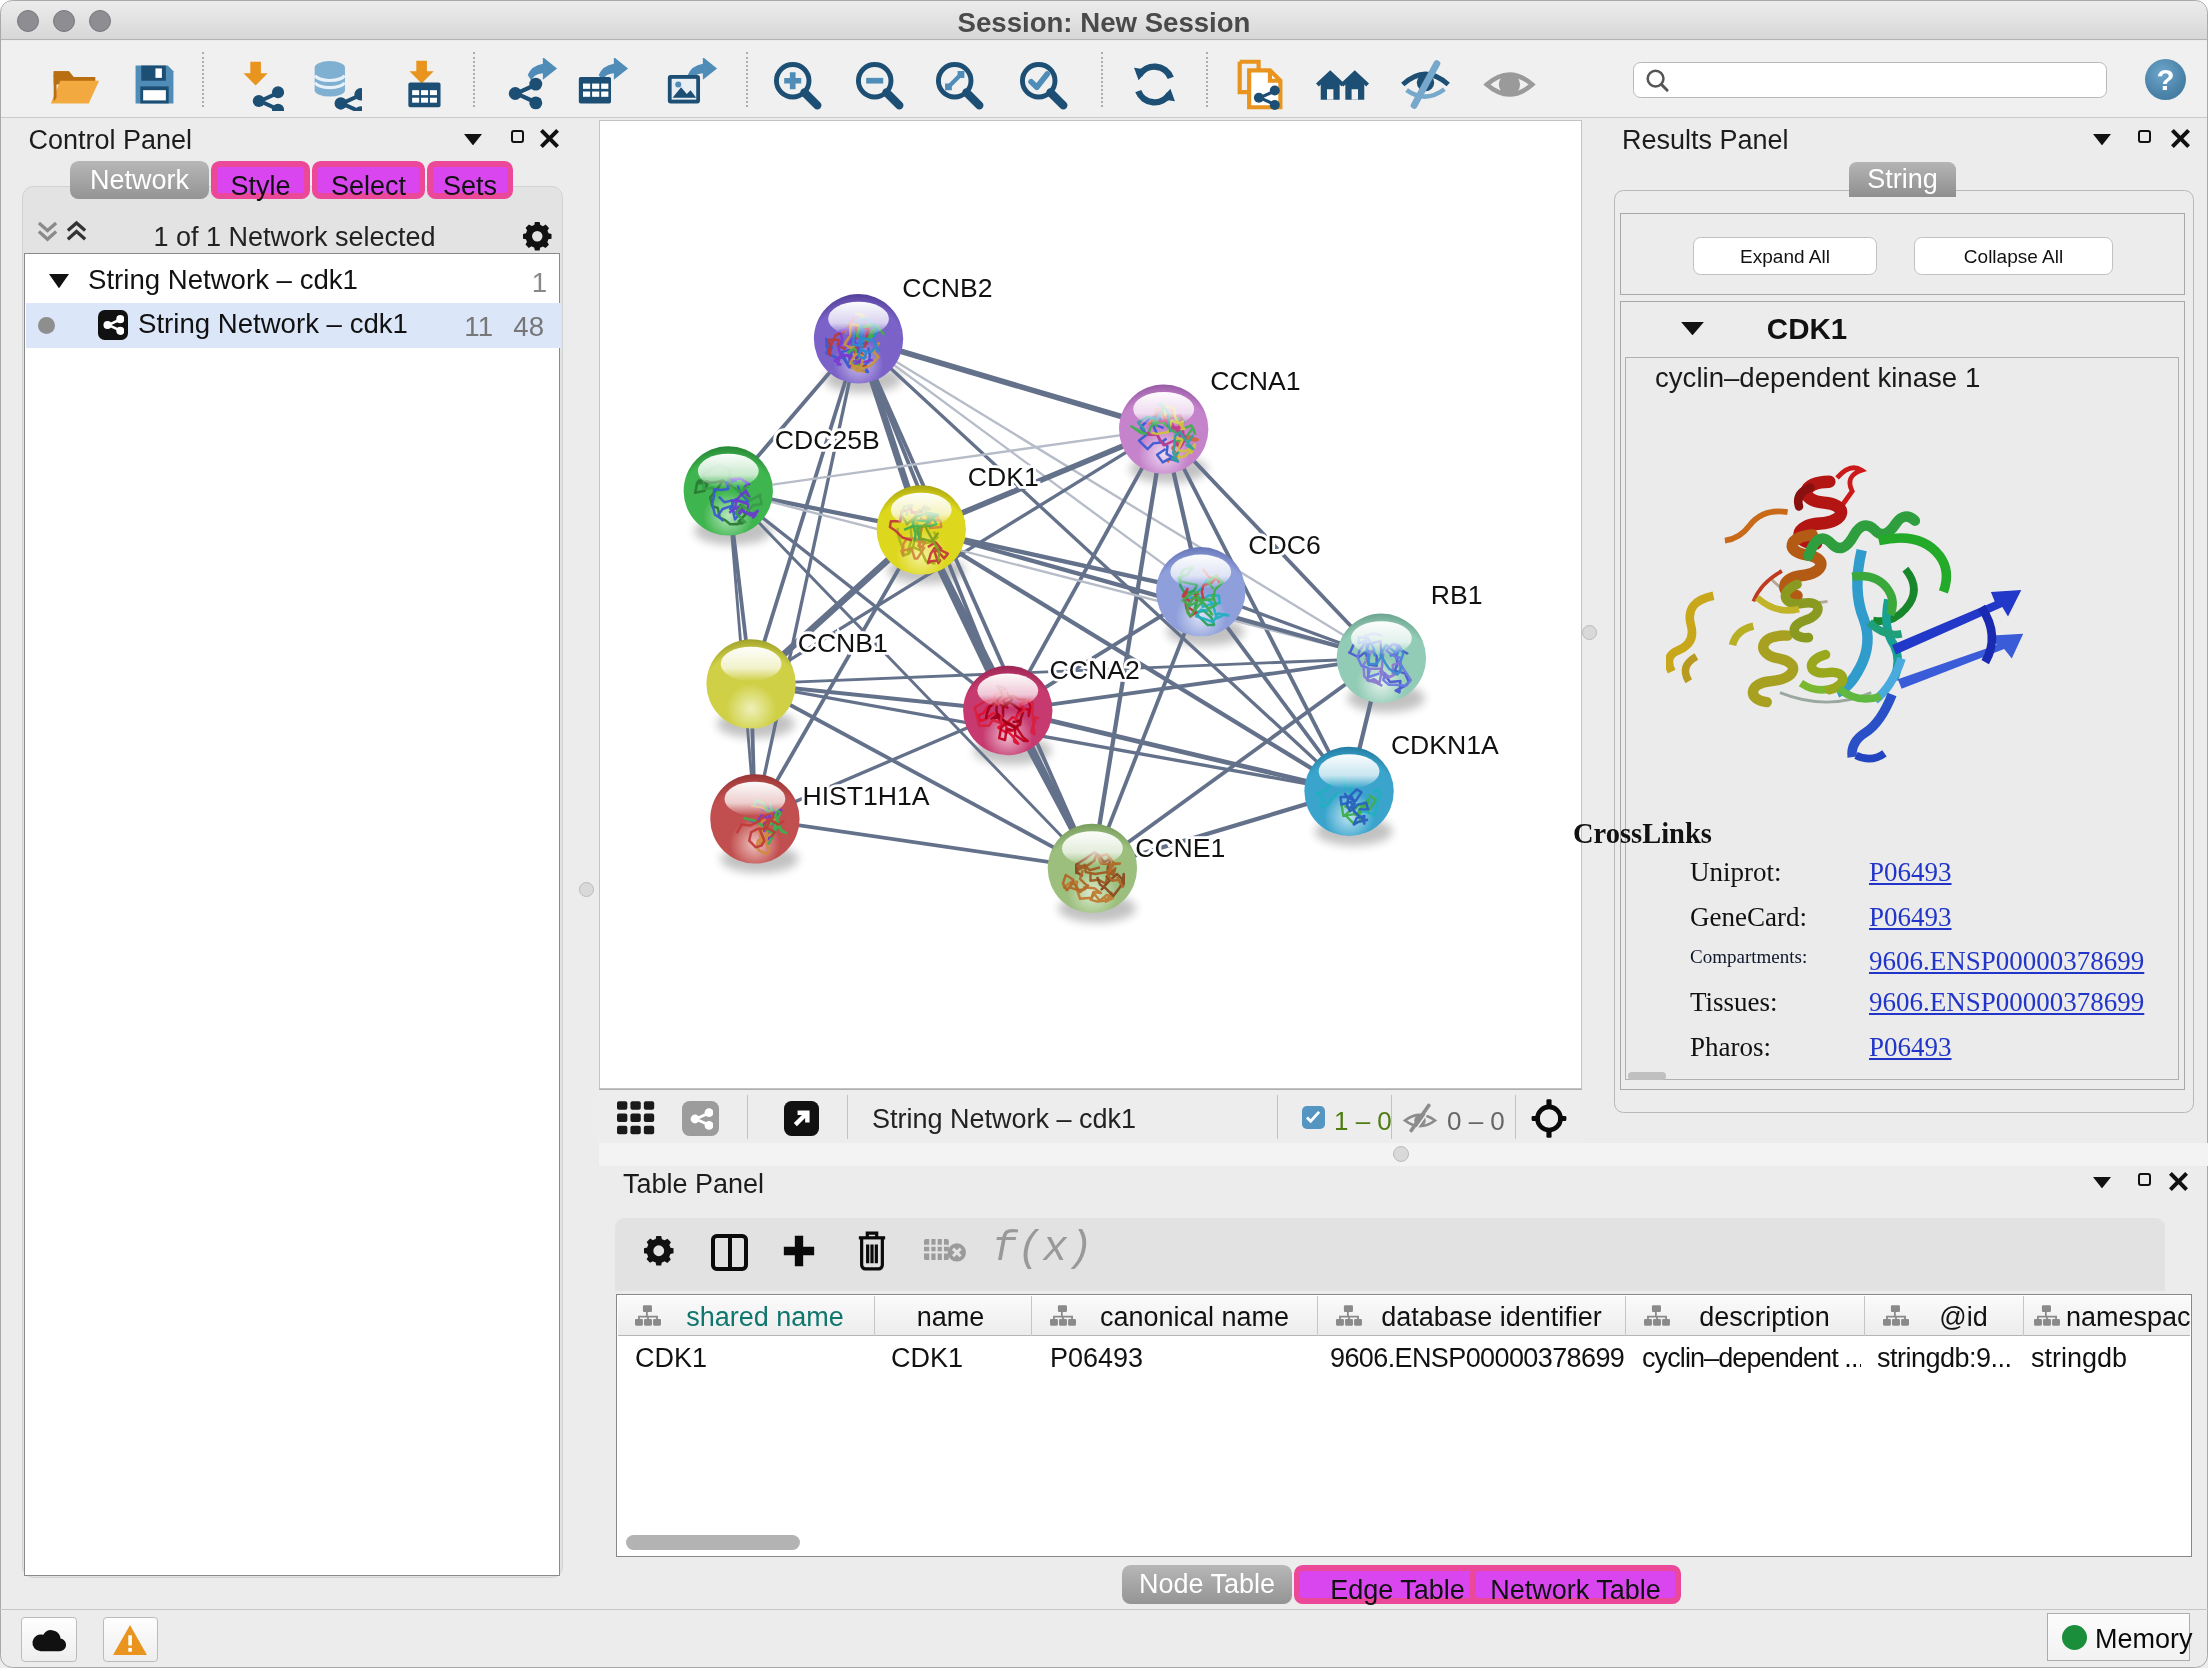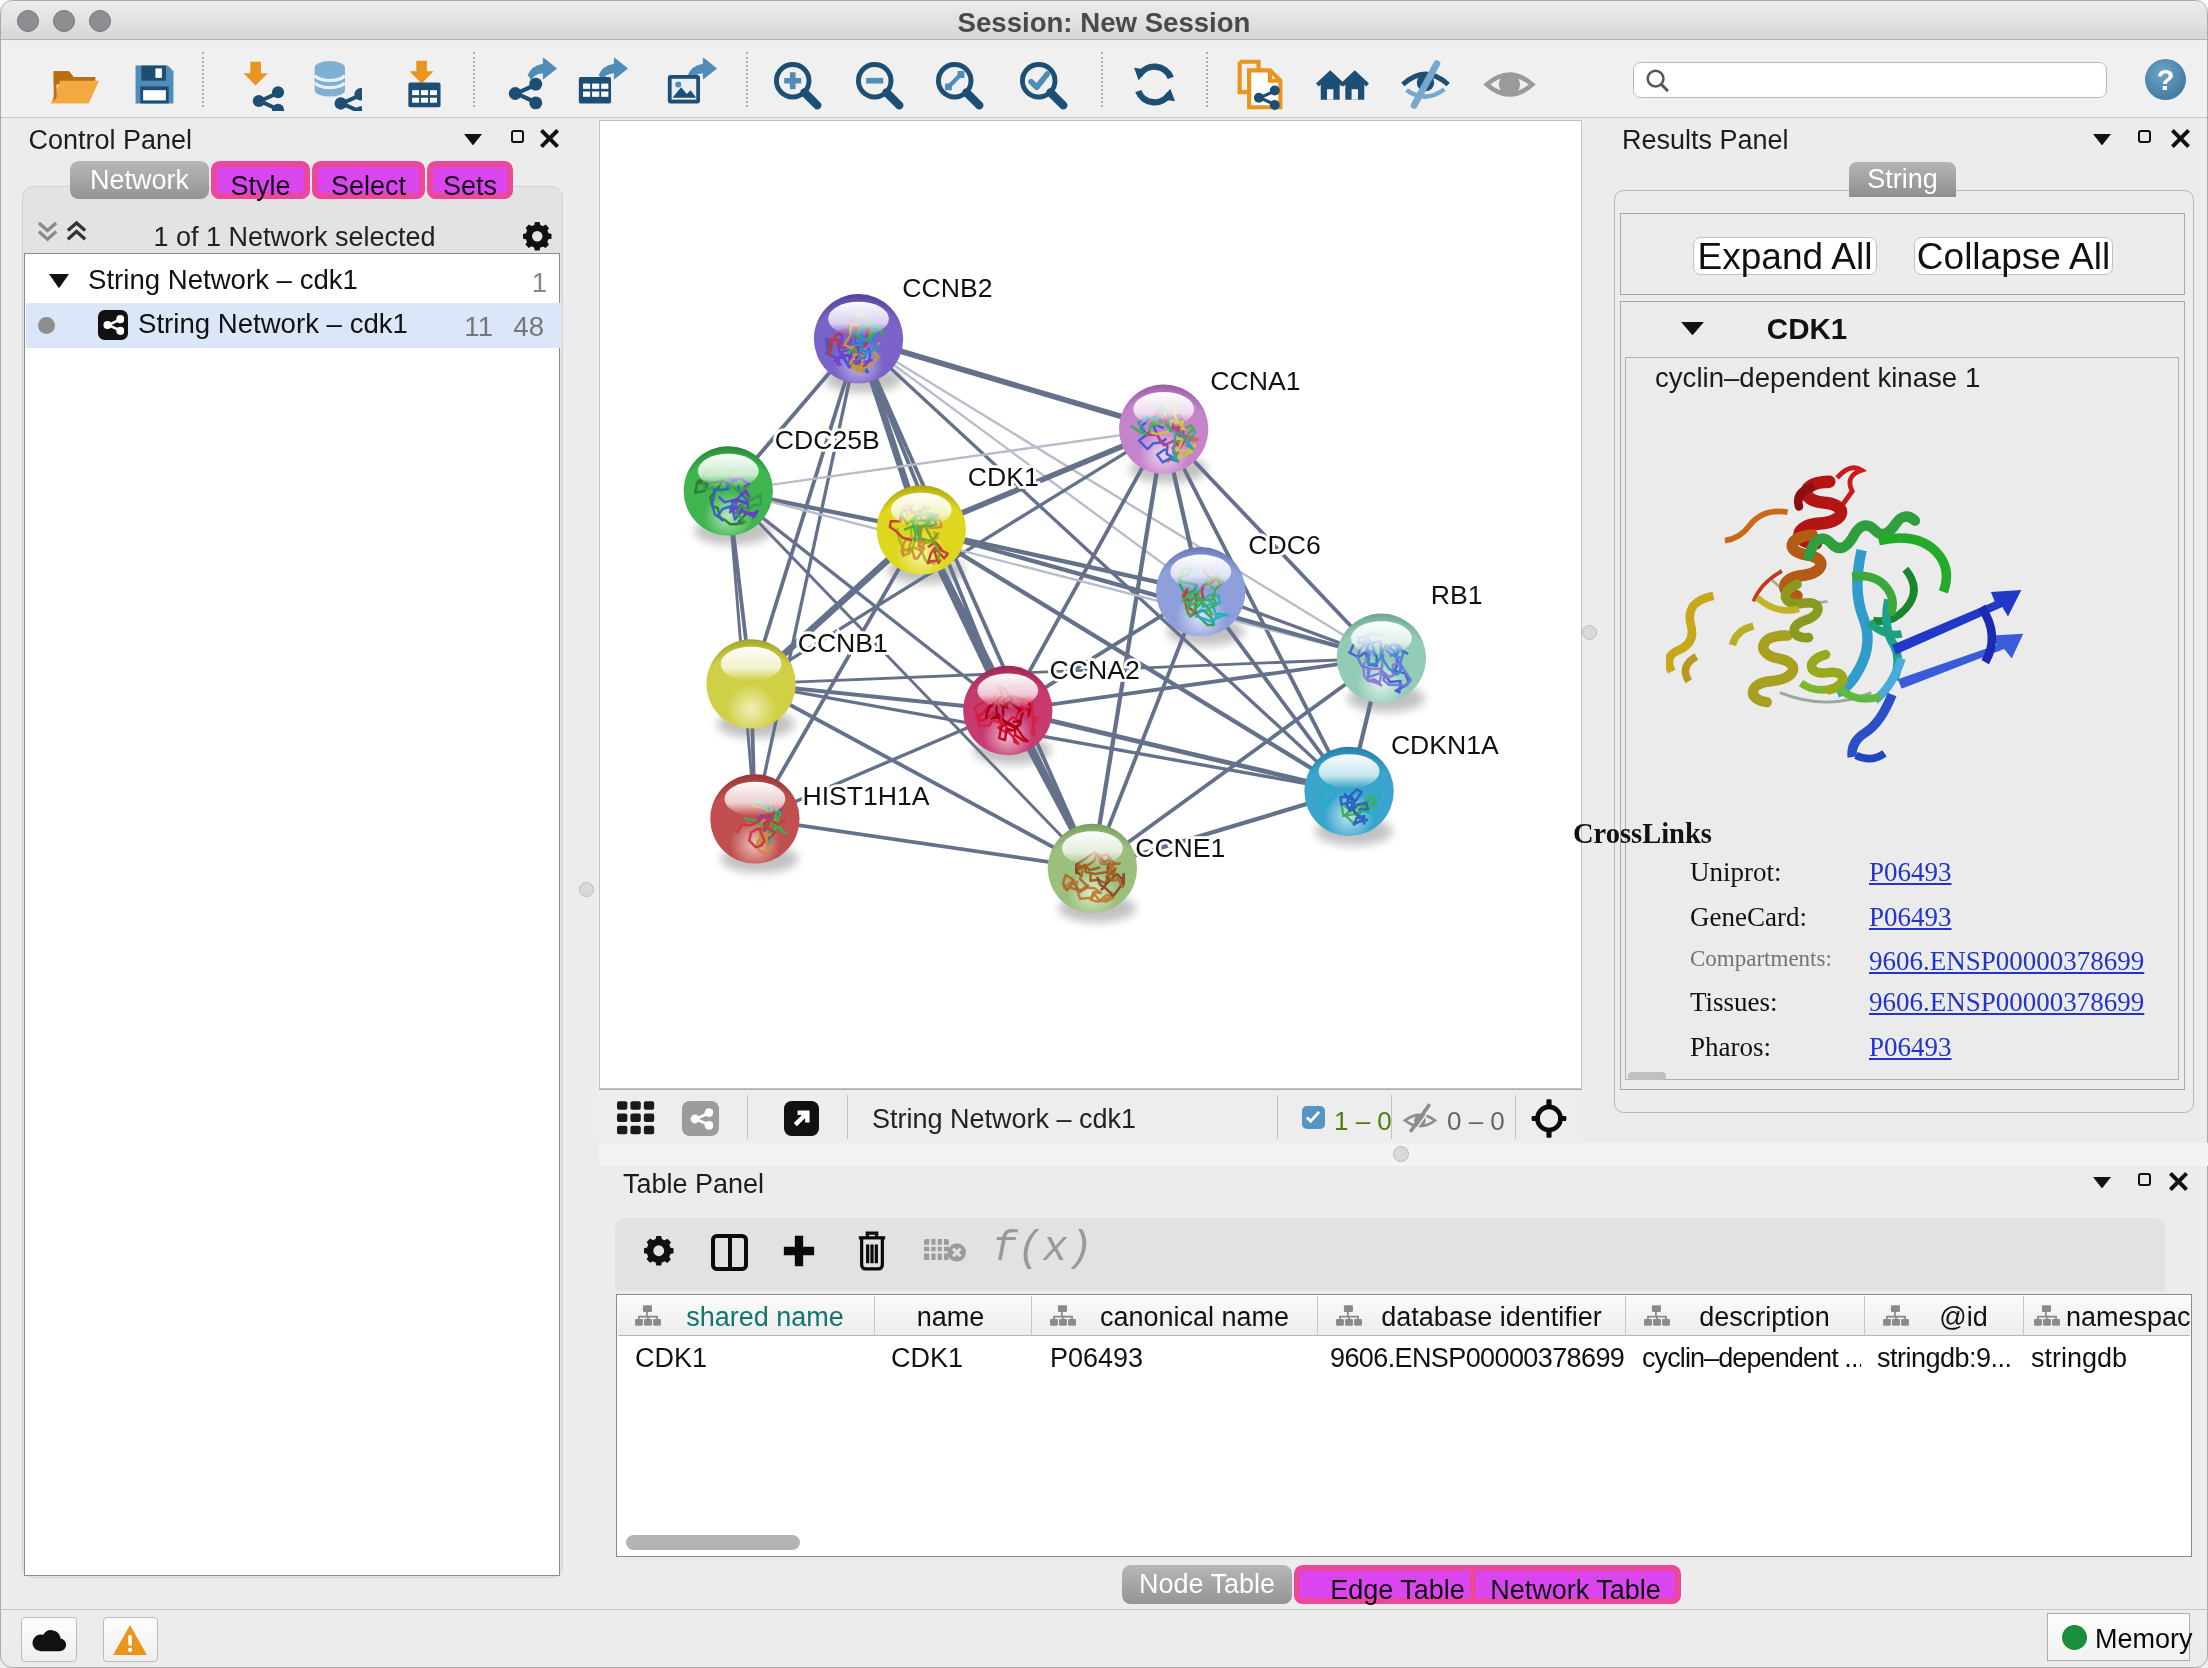--- a/index.html
+++ b/index.html
@@ -2,21 +2,21 @@
 <html style="font-size:15px"><head><meta charset="utf-8"><style>
 * { margin:0; padding:0; box-sizing:border-box; }
 html,body { width:2208px; height:1668px; }
 body { font-family:"Liberation Sans",sans-serif; background:#ececec; position:relative; overflow:hidden; }
 .serif { font-family:"Liberation Serif",serif; }
 .serifi { font-family:Liberation Mono, monospace; font-style:italic; }
 .link { position:absolute; font-size:27px; color:#2135c8; text-decoration:underline; }
 .tab { position:absolute; height:38px; line-height:38px; text-align:center; font-size:27px; border-radius:8.6px; }
 .selgrad { background:linear-gradient(#b7b7b7,#949494); color:#fff; }
 .white { background:#d946ef; color:#111; border:6px solid #ec4899; }
-.btn { position:absolute; background:#fff; border:1px solid #c0c0c0; border-radius:7.6px; text-align:center; font-size:37px; color:#111; line-height:38px; }
+.btn { position:absolute; background:#fff; border:1px solid #c0c0c0; border-radius:7.6px; text-align:center; font-size:19px; color:#111; line-height:38px; }
 .sbtn { position:absolute; background:linear-gradient(#fefefe,#eee); border:1.9px solid #bbb; border-radius:3.8px; }
 </style></head><body>
 
 <div style="position:absolute;left:0;top:0;width:2208px;height:40px;background:linear-gradient(#eeedee,#d8d7d8);border-bottom:1px solid #b4b4b4"></div>
 <div style="position:absolute;left:17px;top:9.5px;width:22px;height:22px;border-radius:50%;background:#8d8d92;border:1.4px solid #77777c"></div>
 <div style="position:absolute;left:53px;top:9.5px;width:22px;height:22px;border-radius:50%;background:#8d8d92;border:1.4px solid #77777c"></div>
 <div style="position:absolute;left:89px;top:9.5px;width:22px;height:22px;border-radius:50%;background:#8d8d92;border:1.4px solid #77777c"></div>
 <div style="position:absolute;left:0;top:6.7px;width:2208px;text-align:center;font-size:27.6px;font-weight:bold;color:#4a4a4a">Session: New Session</div>
 
 <div style="position:absolute;left:0;top:41px;width:2208px;height:77px;background:#f0f0f0;border-bottom:1px solid #c9c9c9"></div>
@@ -652,21 +652,21 @@
     <path d="M196 128 q26 -4 38 14 q8 12 2 26" fill="none" stroke="#3aa83a" stroke-width="9"></path>
     <path d="M214 176 q16 16 34 12" fill="none" stroke="#20a07a" stroke-width="8"></path>
     <path d="M96 150 q20 18 44 12" fill="none" stroke="#c2b428" stroke-width="7"></path>
     <path d="M182 246 q20 16 44 8" fill="none" stroke="#60b840" stroke-width="8"></path>
   </svg>
 <div class="serif" style="position:absolute;left:1573px;top:818px;font-size:28.5px;font-weight:bold;color:#111">CrossLinks</div>
 <div class="serif" style="position:absolute;left:1690px;top:857px;font-size:27px;color:#111">Uniprot:</div>
 <div class="serif link" style="left:1869px;top:857px">P06493</div>
 <div class="serif" style="position:absolute;left:1690px;top:902px;font-size:27px;color:#111">GeneCard:</div>
 <div class="serif link" style="left:1869px;top:902px">P06493</div>
-<div class="serif" style="position:absolute;left:1690px;top:946px;font-size:23px;color:#737373">Compartments:</div>
+<div class="serif" style="position:absolute;left:1690px;top:946px;font-size:19px;color:#0f172a">Compartments:</div>
 <div class="serif link" style="left:1869px;top:946px">9606.ENSP00000378699</div>
 <div class="serif" style="position:absolute;left:1690px;top:987px;font-size:27px;color:#111">Tissues:</div>
 <div class="serif link" style="left:1869px;top:987px">9606.ENSP00000378699</div>
 <div class="serif" style="position:absolute;left:1690px;top:1032px;font-size:27px;color:#111">Pharos:</div>
 <div class="serif link" style="left:1869px;top:1032px">P06493</div>
 <div style="position:absolute;left:1628px;top:1072px;width:38px;height:7.6px;background:#c0c0c0;border-radius:3.8px"></div>
 
 <div style="position:absolute;left:623px;top:1169px;font-size:27px;color:#1c1c1c">Table Panel</div>
 <svg style="position:absolute;left:2093px;top:1177px" width="18" height="11.4" viewBox="0 0 19 12">
     <path d="M0 0 h19 L9.5 12 z" fill="#111"></path>

